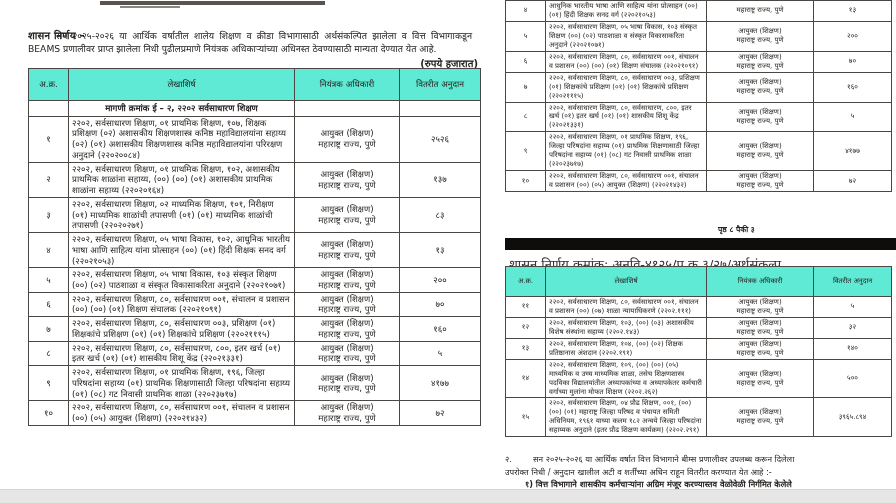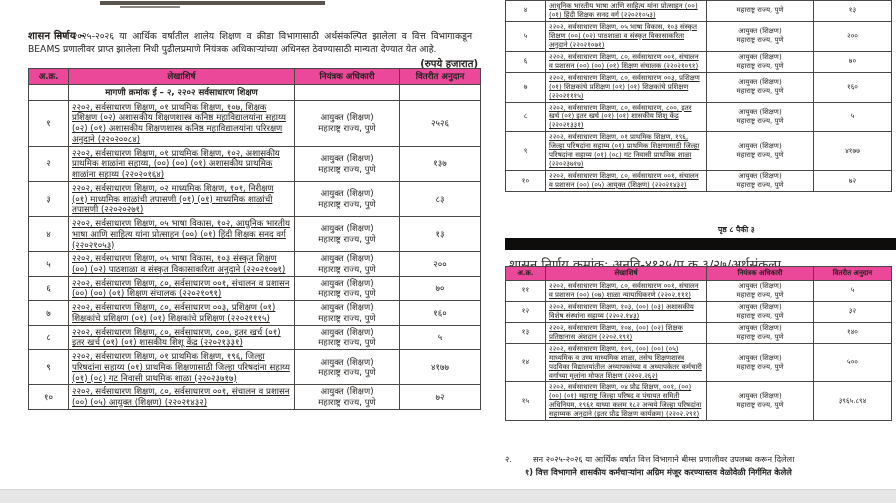--- a/index.html
+++ b/index.html
@@ -11,24 +11,24 @@
   
   .lp-heading{position:absolute;left:28px;top:28px;font-size:10px;font-weight:bold;letter-spacing:.2px;}
   .lp-intro{position:absolute;left:28px;top:29px;width:444px;font-size:9.2px;line-height:1.42;
             text-align:justify;text-indent:28px;}
   .lp-unit{position:absolute;left:320px;top:56px;width:158px;text-align:right;
            font-size:10px;font-weight:bold;}
   
   table.grant-table{border-collapse:collapse;table-layout:fixed;background:#fff;}
   .grant-table th,.grant-table td{border:1px solid #4a4744;padding:1px 3px;vertical-align:middle;
             overflow:hidden;}
-  .grant-table th{background:#ec4899;font-weight:bold;text-align:center;padding:2px 1px;}
+  .grant-table th{background:#5eead4;font-weight:normal;text-align:center;padding:10px 1px;}
   .sub-row td{font-weight:bold;text-align:center;height:13px;}
   .c-sr{text-align:center;}
-  .c-head{text-align:left;text-decoration:underline;}
+  .c-head{text-align:left;}
   .c-officer{text-align:center;}
   .c-grant{text-align:center;}
   .lp-table{position:absolute;left:28px;top:68px;width:452px;font-size:8.6px;line-height:1.25;}
   
   .rt-wrap{position:absolute;left:505px;top:0;width:388px;height:234px;overflow:hidden;}
   .rt-table{width:386px;font-size:7px;line-height:1.28;}
   .rt-footer{position:absolute;left:718px;top:224px;width:160px;font-size:7.6px;font-weight:bold;}
   .black-bar{position:absolute;left:505px;top:238px;width:391px;height:12px;background:#0e0d0c;}
   
   .rb-ref{position:absolute;left:509px;top:255px;font-size:13px;color:#33302d;}
@@ -308,17 +308,18 @@
       <div class="c-off1">आयुक्त (शिक्षण)</div>
       <div class="c-off2">महाराष्ट्र राज्य, पुणे</div>
     </td>
     <td class="c-grant">३९६५.८९४</td>
   </tr>
       </tbody>
   </table>
 
   <div class="rb-para">
     <div><span class="pno">२.</span><span>सन २०२५-२०२६ या आर्थिक वर्षात वित्त विभागाने बीम्स प्रणालीवर उपलब्ध करून दिलेला</span></div>
+    <div>उपरोक्त निधी / अनुदान खालील अटी व शर्तींच्या अधिन राहून वितरीत करण्यात येत आहे :-</div>
     <div class="p3">१) वित्त विभागाने शासकीय कर्मचाऱ्यांना अग्रिम मंजूर करण्यास्तव वेळोवेळी निर्गमित केलेले</div>
   </div>
 
   <div class="bottom-band"></div>
 </div>
 
 </body></html>

